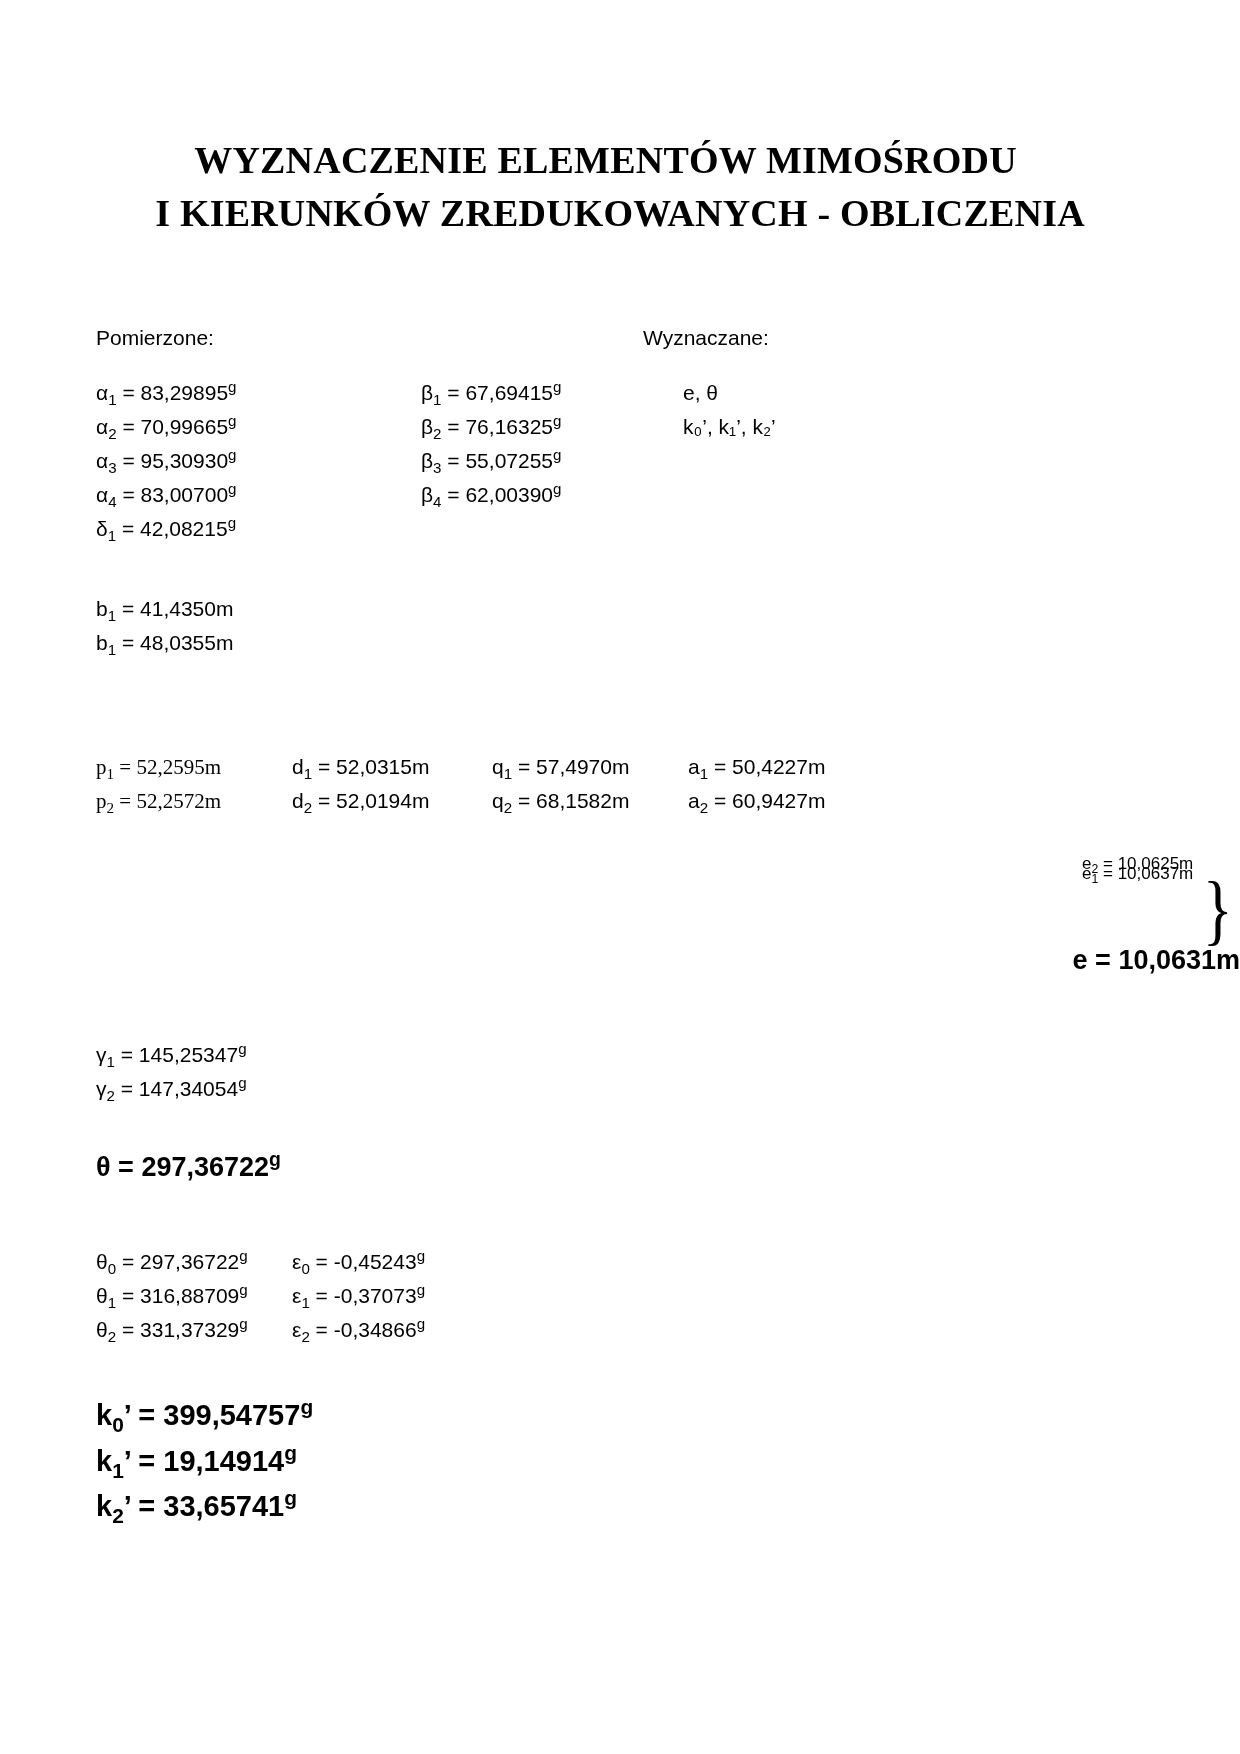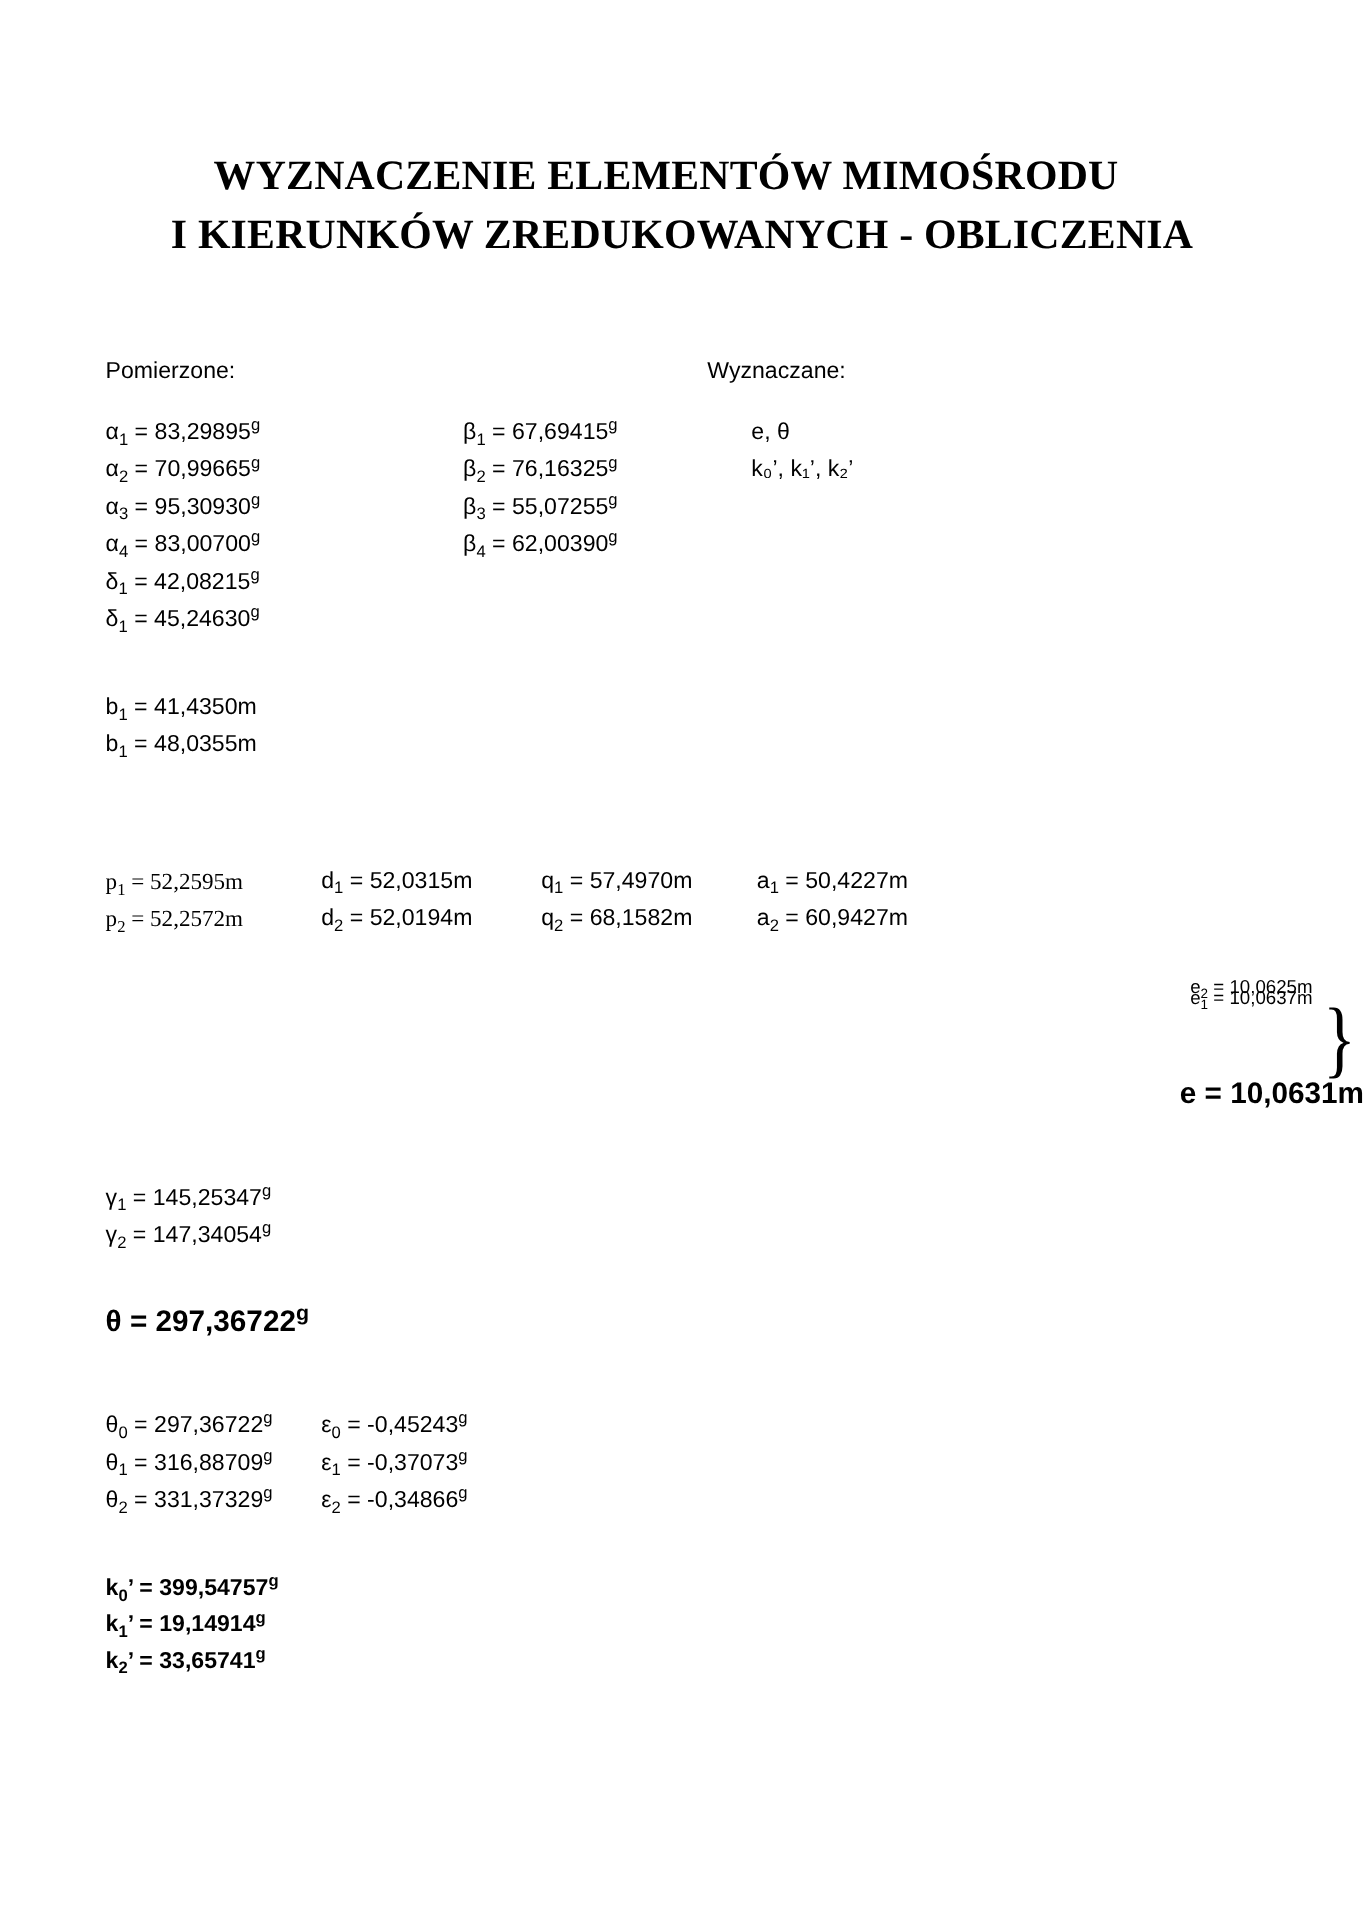--- a/index.html
+++ b/index.html
@@ -109,21 +109,21 @@
     font-size: 27px;
     font-weight: bold;
     white-space: nowrap;
   }
 
   .theta-eps-row { display: flex; }
   .c-theta { width: 196px; }
   .c-eps   { width: 240px; }
 
   .k-lines {
-    font-size: 21px;
+    font-size: 29px;
     font-weight: bold;
     line-height: 1.58;
     white-space: nowrap;
   }
 </style>
 </head>
 <body>
 
 <div class="page">
 
@@ -153,24 +153,20 @@
           <span>α</span><span class="sub">3</span>
           = <span>95,30930</span><span class="sup">g</span>
         </div>
         <div class="line">
           <span>α</span><span class="sub">4</span>
           = <span>83,00700</span><span class="sup">g</span>
         </div>
         <div class="line">
           <span>δ</span><span class="sub">1</span>
           = <span>42,08215</span><span class="sup">g</span>
-        </div>
-        <div class="line">
-          <span>δ</span><span class="sub">1</span>
-          = <span>45,24630</span><span class="sup">g</span>
         </div>
 
         <div class="gap-md"></div>
 
         <div class="line">
           <span>b</span><span class="sub">1</span>
           = <span>41,4350m</span>
         </div>
         <div class="line">
           <span>b</span><span class="sub">1</span>

